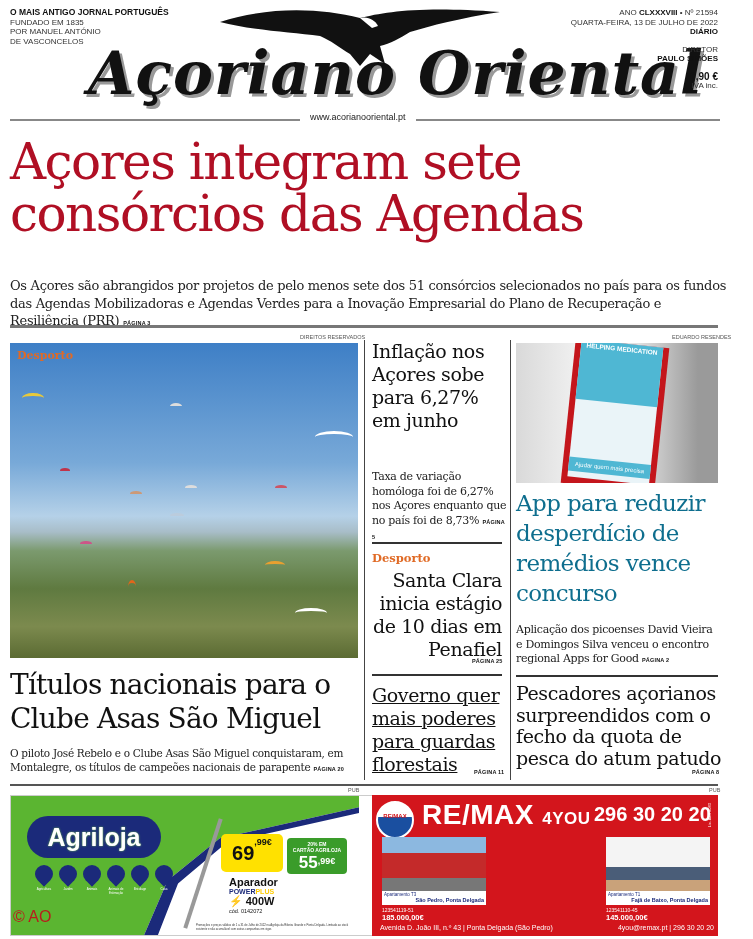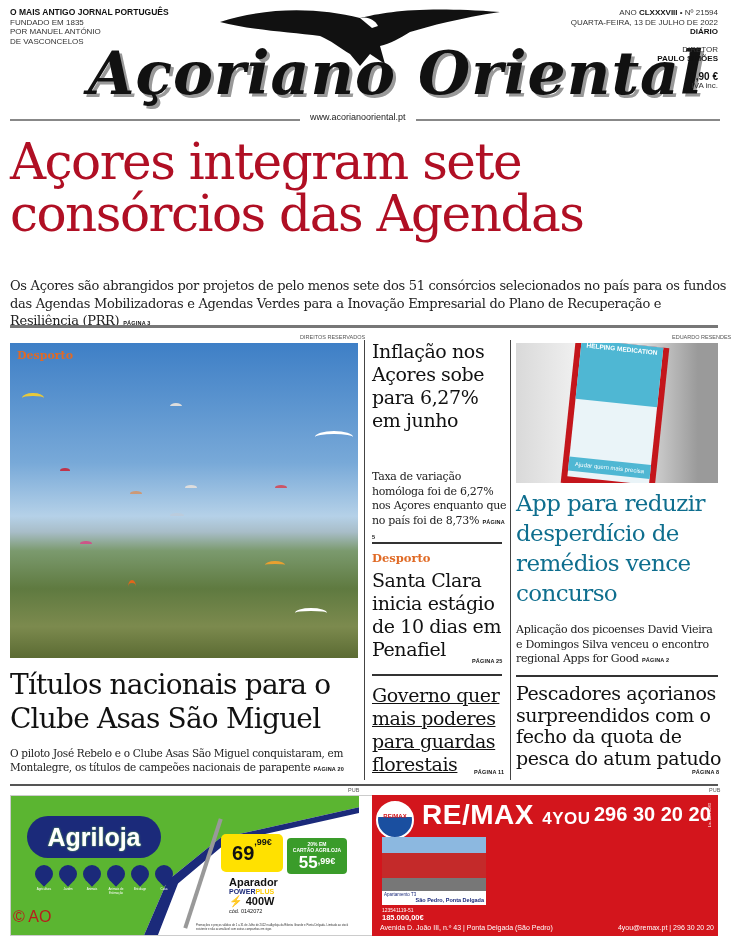--- a/index.html
+++ b/index.html
@@ -150,21 +150,21 @@
 
 <div class="abs vrule" style="left:364px;top:340px;height:440px;"></div>
 
 <h2 class="abs col-h" style="left:372px;top:340px;width:130px;font-weight:normal;">Inflação nos Açores sobe para 6,27% em junho</h2>
 <p class="abs col-p" style="left:372px;top:470px;width:135px;">
   <span>Taxa de variação homóloga foi de 6,27% nos Açores enquanto que no país foi de 8,73%</span>
   <span class="pg">PÁGINA 5</span>
 </p>
 <div class="abs rule" style="left:372px;top:542px;width:130px;"></div>
 <div class="abs kicker" style="left:372px;top:551px;font-size:11.5px;">Desporto</div>
-<h2 class="abs col-h" style="left:372px;top:569px;width:130px;font-weight:normal;">Santa Clara inicia estágio de 10 dias em Penafiel</h2>
+<h2 class="abs col-h" style="left:372px;top:569px;width:130px;font-weight:normal;text-align:right;">Santa Clara inicia estágio de 10 dias em Penafiel</h2>
 <div class="abs pg" style="left:472px;top:658px;">PÁGINA 25</div>
 <div class="abs rule" style="left:372px;top:674px;width:130px;"></div>
 <h2 class="abs col-h" style="left:372px;top:684px;width:130px;font-weight:normal;text-decoration:underline;">Governo quer mais poderes para guardas florestais</h2>
 <div class="abs pg" style="left:474px;top:769px;">PÁGINA 11</div>
 
 <div class="abs vrule" style="left:510px;top:340px;height:440px;"></div>
 
 <div class="abs credit" style="left:672px;top:334px;">EDUARDO RESENDES</div>
 <div class="abs photo2">
   <div class="poster">
@@ -229,15 +229,21 @@
   <div class="remax-title"><span>RE/MAX</span> <small>4YOU</small></div>
   <div class="remax-phone">296 30 20 20</div>
   <div class="lic">Lic. AMI 9083</div>
 
   <div class="listing" style="left:10px;">
     <div class="img" style="background:linear-gradient(#8cb8e0 0 30%, #c42a2a 30% 75%, #777 75%);"></div>
     <div class="cap"><span>Apartamento T3</span><b>São Pedro, Ponta Delgada</b></div>
     <div class="ref">123541119-51</div>
     <div class="pr">185.000,00€</div>
   </div>
+  <div class="listing" style="left:234px;">
+    <div class="img" style="background:linear-gradient(#f4f4f4 0 55%, #4a5d78 55% 80%, #c9a27a 80%);"></div>
+    <div class="cap"><span>Apartamento T1</span><b>Fajã de Baixo, Ponta Delgada</b></div>
+    <div class="ref">123541110-45</div>
+    <div class="pr">145.000,00€</div>
+  </div>
   <div class="remax-foot">Avenida D. João III, n.º 43 | Ponta Delgada (São Pedro)</div>
   <div class="remax-foot-r">4you@remax.pt | 296 30 20 20</div>
 </div>
 
 </body></html>

